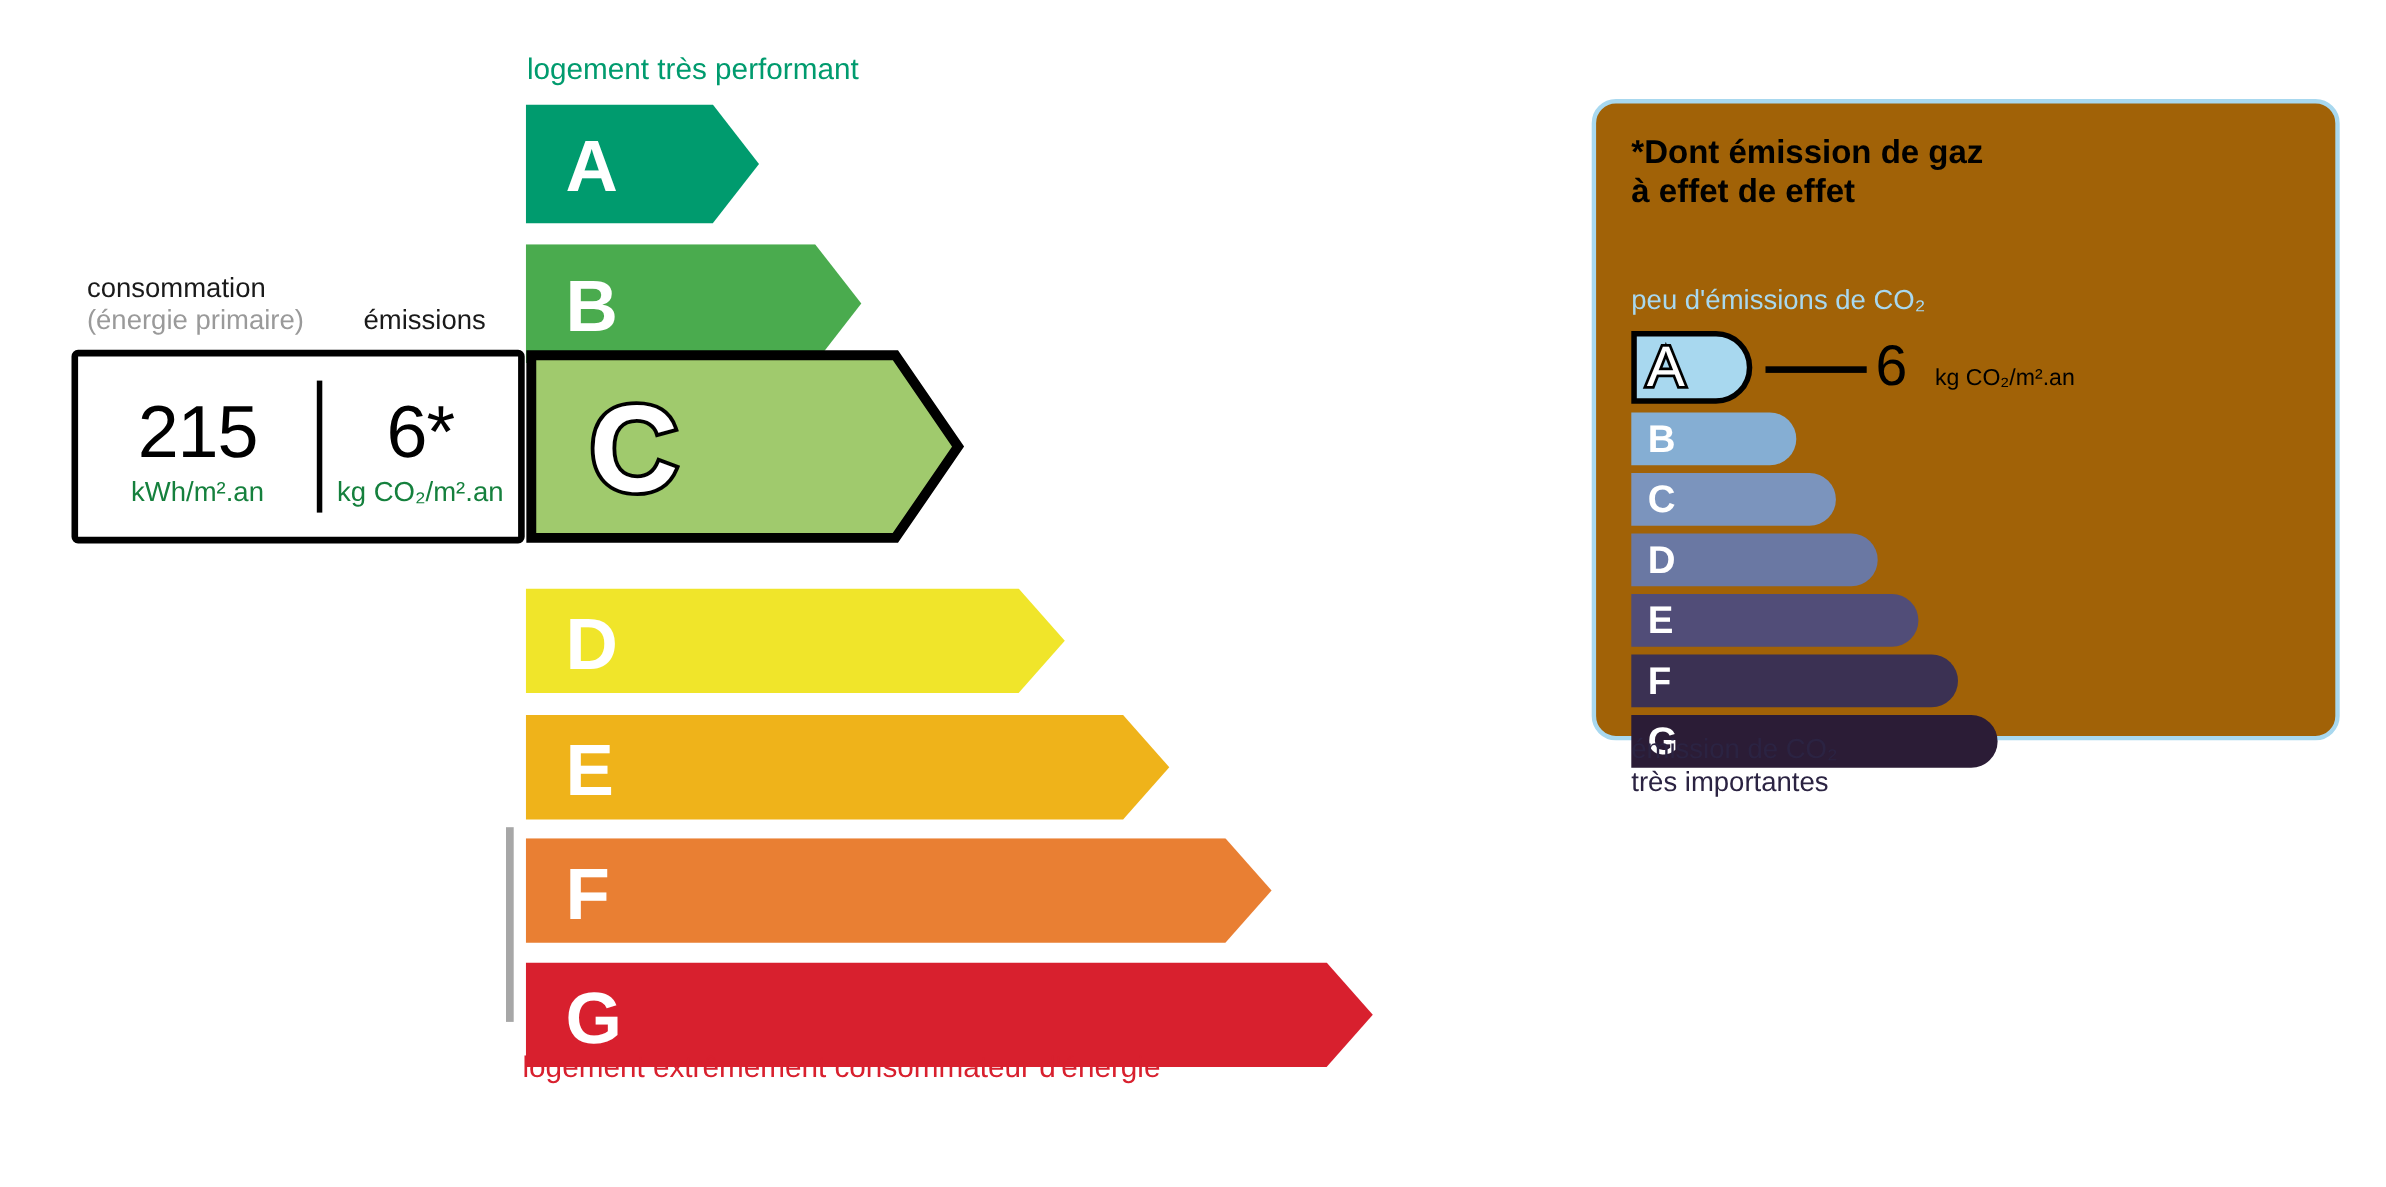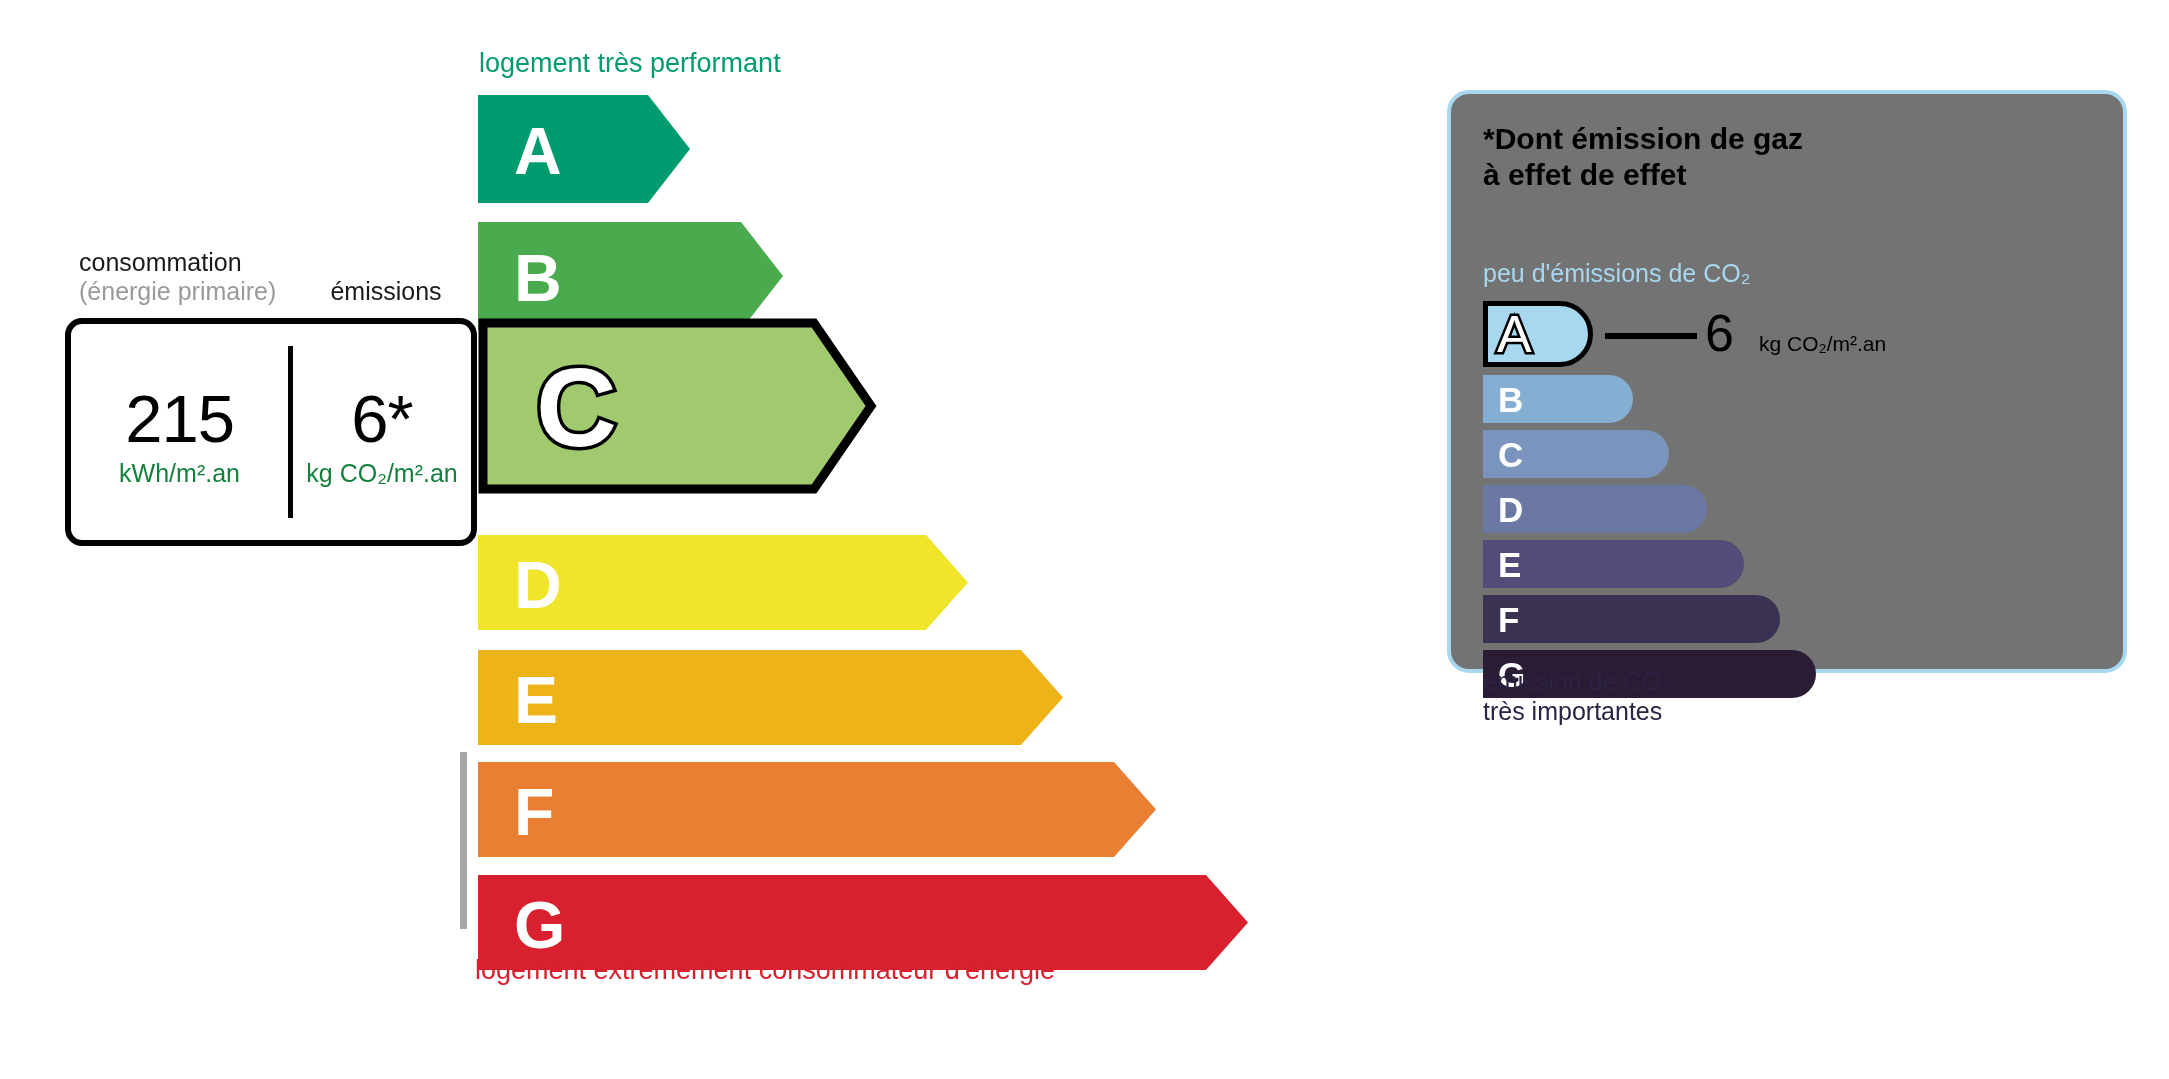--- a/index.html
+++ b/index.html
@@ -62,24 +62,24 @@
     font-size: 25px;
     color: #1a1a1a;
   }
 
   
   #value-box {
     position: absolute;
     left: 48px;
     top: 318px;
     width: 412px;
-    height: 228px;
+    height: 176px;
     box-sizing: border-box;
     border: 6px solid #000;
-    border-radius: 17px;
+    border-radius: 6px;
     background: #fff;
     display: flex;
     z-index: 6;
   }
   #value-box .cell {
     flex: 1 1 0;
     display: flex;
     flex-direction: column;
     align-items: center;
     justify-content: center;
@@ -162,21 +162,21 @@
   
   #ges-card {
     position: absolute;
     left: 1447px;
     top: 90px;
     width: 680px;
     height: 583px;
     box-sizing: border-box;
     border: 4px solid #a8d8ef;
     border-radius: 22px;
-    background: #737373;
+    background: #a16207;
     padding-left: 32px;
   }
   .ges-title {
     position: absolute;
     left: 32px;
     top: 27px;
     font-size: 30px;
     font-weight: bold;
     line-height: 1.2;
     color: #000;

